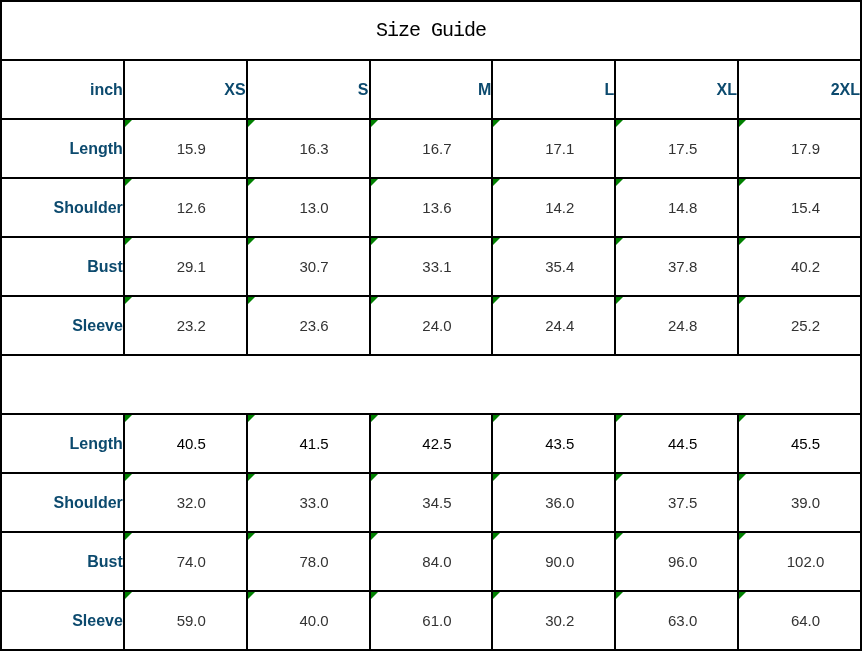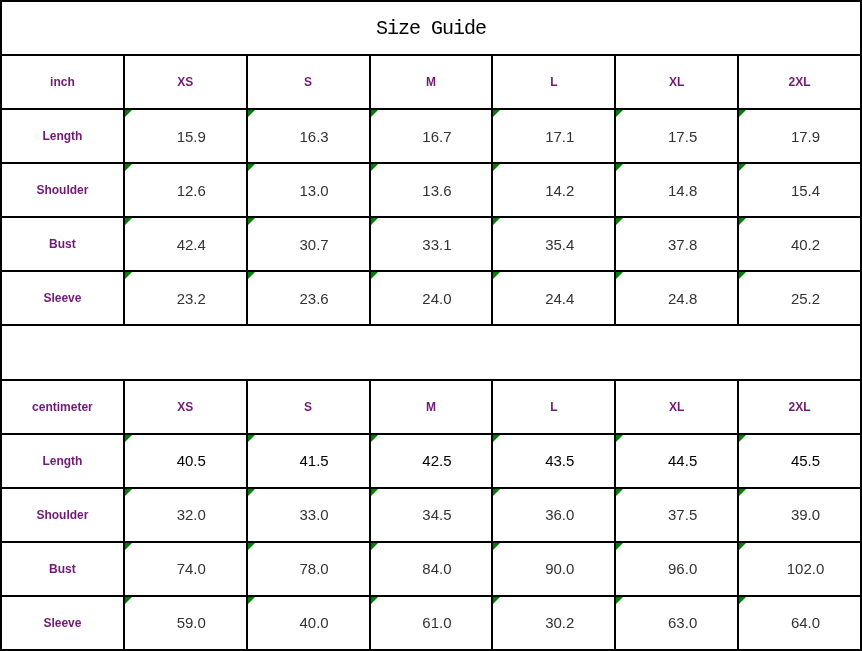--- a/index.html
+++ b/index.html
@@ -18,21 +18,21 @@
     text-align: center; vertical-align: middle;
     padding: 0; position: relative; background: #fff;
     overflow: hidden;
   }
   tr { height: 50px; }
   tr.title-row td {
     font-family: "Liberation Mono", monospace;
     font-size: 20px; letter-spacing: -1px; color: #000;
   }
   td.label, td.head {
-    font-weight: bold; font-size: 12px; color: #701a75;
+    font-weight: bold; font-size: 16px; color: #0c4a6e; text-align: right;
   }
   td.val { font-size: 15px; color: #333; padding-left: 12px; }
   tr.bold-row td.val { font-weight: normal; color: #000; }
   span.flag {
     position: absolute; top: 0; left: 0;
     width: 0; height: 0;
     border-style: solid;
     border-width: 7px 7px 0 0;
     border-color: var(--flag) transparent transparent transparent;
   }
@@ -79,21 +79,21 @@
       <td class="val"><span class="flag"></span><span>12.6</span></td>
       <td class="val"><span class="flag"></span><span>13.0</span></td>
       <td class="val"><span class="flag"></span><span>13.6</span></td>
       <td class="val"><span class="flag"></span><span>14.2</span></td>
       <td class="val"><span class="flag"></span><span>14.8</span></td>
       <td class="val"><span class="flag"></span><span>15.4</span></td>
     </tr>
 
     <tr>
       <td class="label">Bust</td>
-      <td class="val"><span class="flag"></span><span>42.4</span></td>
+      <td class="val"><span class="flag"></span><span>29.1</span></td>
       <td class="val"><span class="flag"></span><span>30.7</span></td>
       <td class="val"><span class="flag"></span><span>33.1</span></td>
       <td class="val"><span class="flag"></span><span>35.4</span></td>
       <td class="val"><span class="flag"></span><span>37.8</span></td>
       <td class="val"><span class="flag"></span><span>40.2</span></td>
     </tr>
 
     <tr>
       <td class="label">Sleeve</td>
       <td class="val"><span class="flag"></span><span>23.2</span></td>
@@ -101,29 +101,20 @@
       <td class="val"><span class="flag"></span><span>24.0</span></td>
       <td class="val"><span class="flag"></span><span>24.4</span></td>
       <td class="val"><span class="flag"></span><span>24.8</span></td>
       <td class="val"><span class="flag"></span><span>25.2</span></td>
     </tr>
 
     <tr class="gap-row">
       <td colspan="7"></td>
     </tr>
 
-    <tr>
-      <td class="head">centimeter</td>
-      <td class="head">XS</td>
-      <td class="head">S</td>
-      <td class="head">M</td>
-      <td class="head">L</td>
-      <td class="head">XL</td>
-      <td class="head">2XL</td>
-    </tr>
 
     <tr class="bold-row">
       <td class="label">Length</td>
       <td class="val"><span class="flag"></span><span>40.5</span></td>
       <td class="val"><span class="flag"></span><span>41.5</span></td>
       <td class="val"><span class="flag"></span><span>42.5</span></td>
       <td class="val"><span class="flag"></span><span>43.5</span></td>
       <td class="val"><span class="flag"></span><span>44.5</span></td>
       <td class="val"><span class="flag"></span><span>45.5</span></td>
     </tr>

